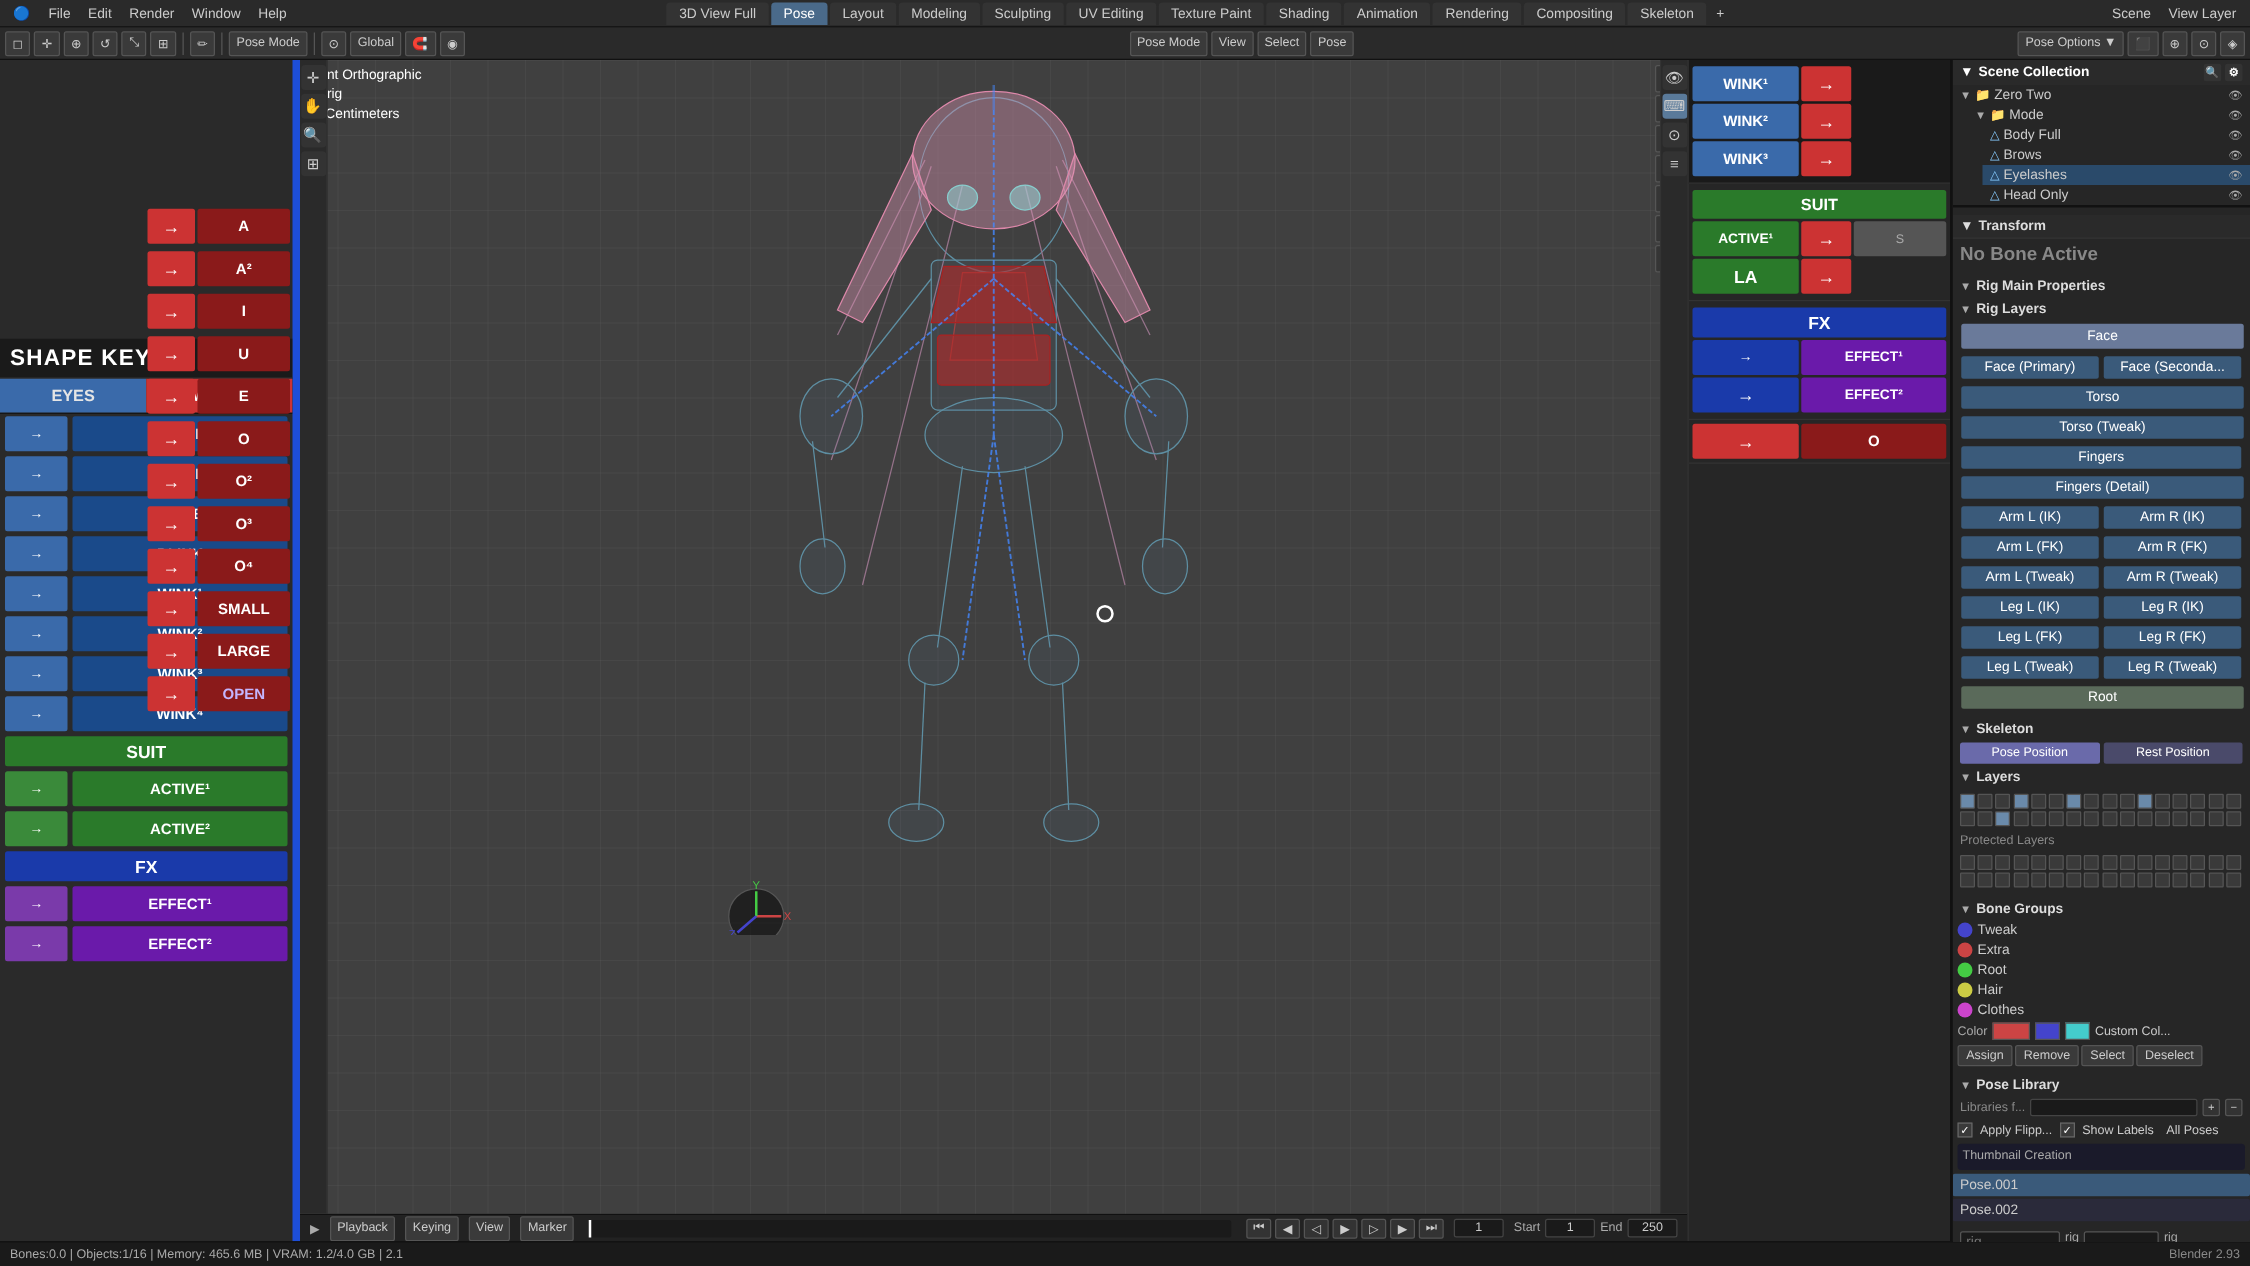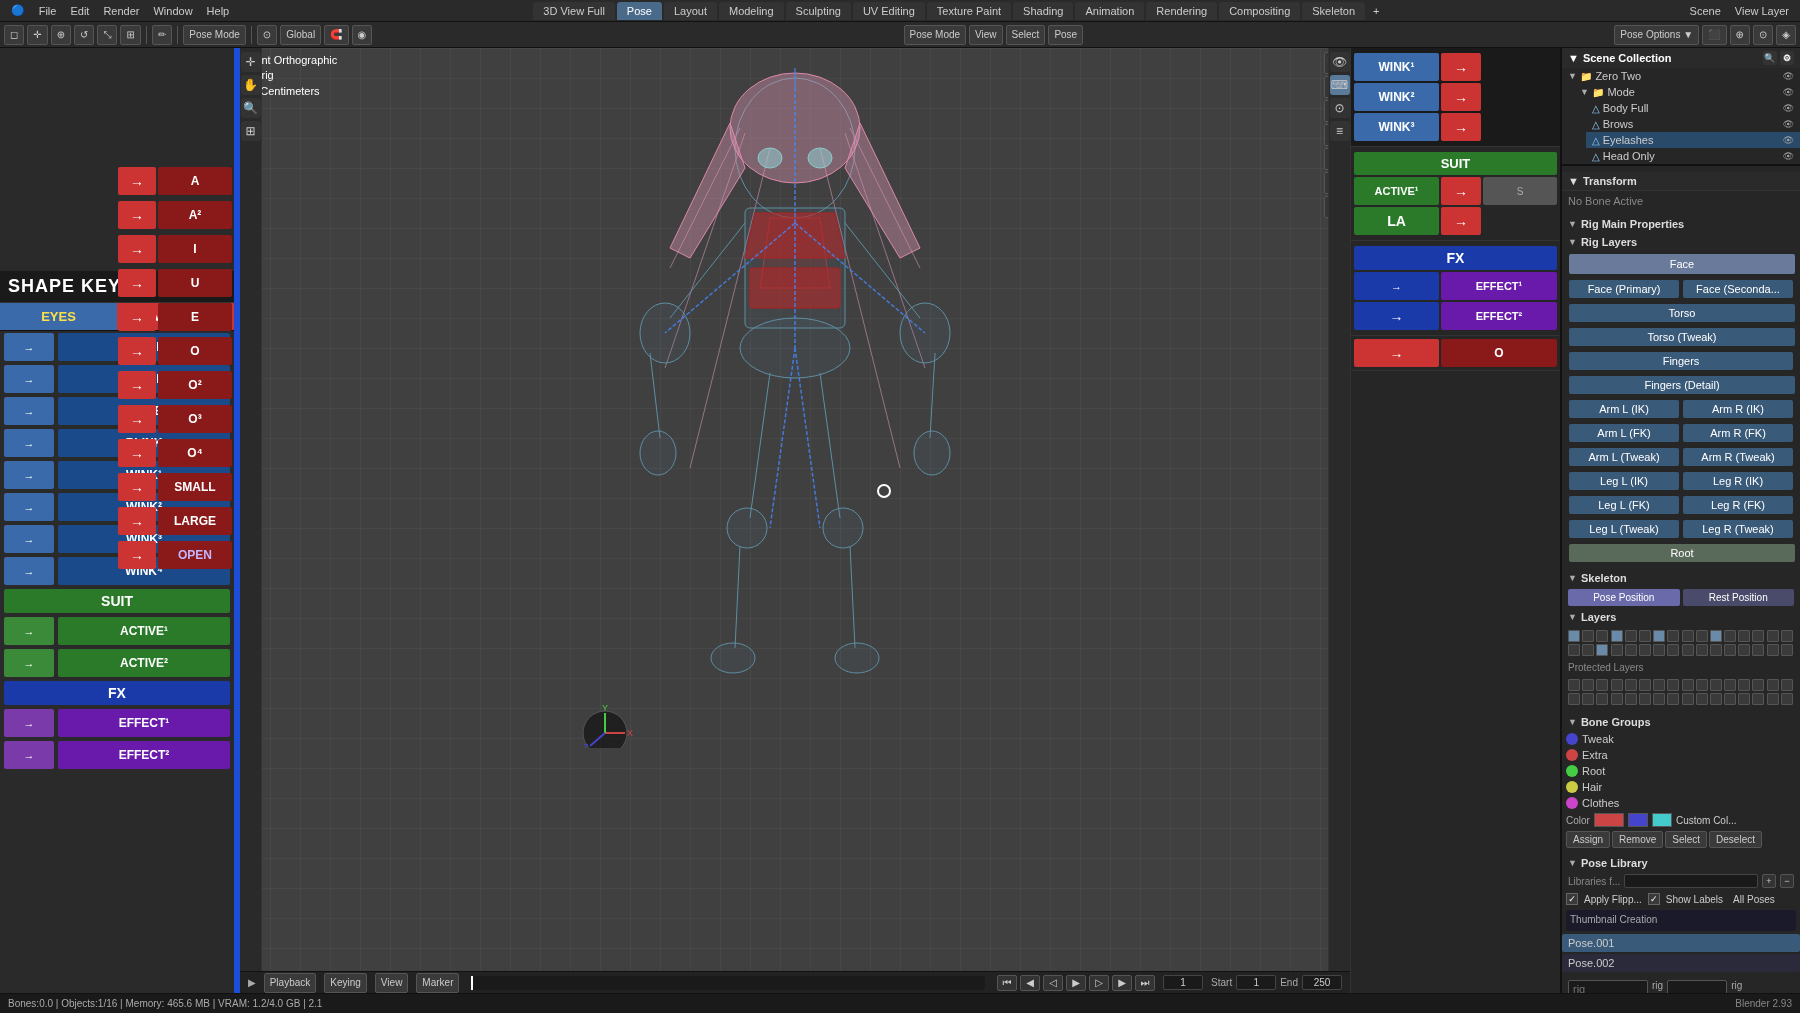--- a/index.html
+++ b/index.html
@@ -17,21 +17,21 @@
     .header-tab.active { background: #4a6a8a; color: #fff; }
 
     
     .left-panel { width: 240px; background: #2a2a2a; display: flex; flex-direction: column; border-right: 6px solid #1d4ed8; flex-shrink: 0; overflow-y: auto; justify-content: center; }
 
     .shape-keys-header { background: #1a1a1a; padding: 5px 8px; display: flex; align-items: center; justify-content: space-between; border-bottom: 1px solid #333; }
     .shape-keys-title { font-size: 18px; font-weight: bold; color: #fff; letter-spacing: 1px; }
 
     .sk-tabs { display: flex; border-bottom: 1px solid #111; }
     .sk-tab { flex: 1; padding: 6px 4px; text-align: center; font-size: 13px; font-weight: bold; cursor: pointer; }
-    .sk-tab.eyes { background: #3a6aaa; color: #fde047; }
+    .sk-tab.eyes { background: #3a6aaa; color: #e5e5e5; }
     .sk-tab.mouth { background: #cc3333; color: #fff; }
 
     .sk-item { display: flex; align-items: center; margin: 2px 4px; gap: 4px; }
     .sk-arrow-btn { width: 50px; height: 28px; background: #3a6aaa; border: none; color: #fff; cursor: pointer; display: flex; align-items: center; justify-content: center; border-radius: 2px; flex-shrink: 0; }
     .sk-arrow-btn.green { background: #3a8a3a; }
     .sk-arrow-btn.purple { background: #7a3aaa; }
     .sk-label-btn { flex: 1; height: 28px; text-align: center; font-size: 12px; font-weight: bold; color: #fff; border: none; cursor: pointer; border-radius: 2px; display: flex; align-items: center; justify-content: center; }
     .sk-label-btn.blue { background: #1a4a8a; }
     .sk-label-btn.fx-purple { background: #6a1aaa; }
     .sk-label-btn.active-green { background: #2a7a2a; }
@@ -88,21 +88,21 @@
     .side-icon.active { background: #5a7a9a; }
 
     .scene-collection-header { background: #2a2a2a; padding: 3px 6px; font-size: 11px; color: #fff; font-weight: bold; display: flex; align-items: center; gap: 4px; }
 
     .main-content { display: flex; flex: 1; overflow: hidden; }
 
     .center-area { flex: 1; display: flex; flex-direction: column; overflow: hidden; }
 
     .transform-header { background: #2a2a2a; padding: 3px 6px; display: flex; align-items: center; gap: 4px; font-size: 11px; font-weight: bold; color: #ddd; cursor: pointer; border-bottom: 1px solid #333; }
 
-    .no-bone { padding: 4px 6px; font-size: 11px; color: #888; }
+    .no-bone { padding: 4px 6px; font-size: 15px; color: #888; font-weight: bold; }
     .pose-rest-row { display: flex; gap: 3px; padding: 3px 0; align-items: center; }
     .pose-rest-btn { flex: 1; padding: 3px; background: #4a4a6a; color: #fff; border: none; font-size: 10px; border-radius: 2px; cursor: pointer; text-align: center; }
     .pose-rest-btn.active { background: #6a6aaa; }
 
     .viewport-overlay { position: absolute; top: 0; right: 0; display: flex; flex-direction: column; gap: 2px; padding: 4px; }
     .overlay-btn { width: 22px; height: 22px; background: rgba(50,50,50,0.8); border: 1px solid #555; border-radius: 2px; display: flex; align-items: center; justify-content: center; font-size: 12px; color: #ccc; cursor: pointer; }
 
     .timeline-bar { height: 22px; background: #222; display: flex; align-items: center; padding: 0 8px; gap: 8px; border-top: 1px solid #111; }
     .playback-btns { display: flex; gap: 3px; align-items: center; }
     .play-btn { width: 20px; height: 16px; background: #333; border: 1px solid #555; color: #ccc; font-size: 10px; cursor: pointer; border-radius: 2px; display: flex; align-items: center; justify-content: center; }

